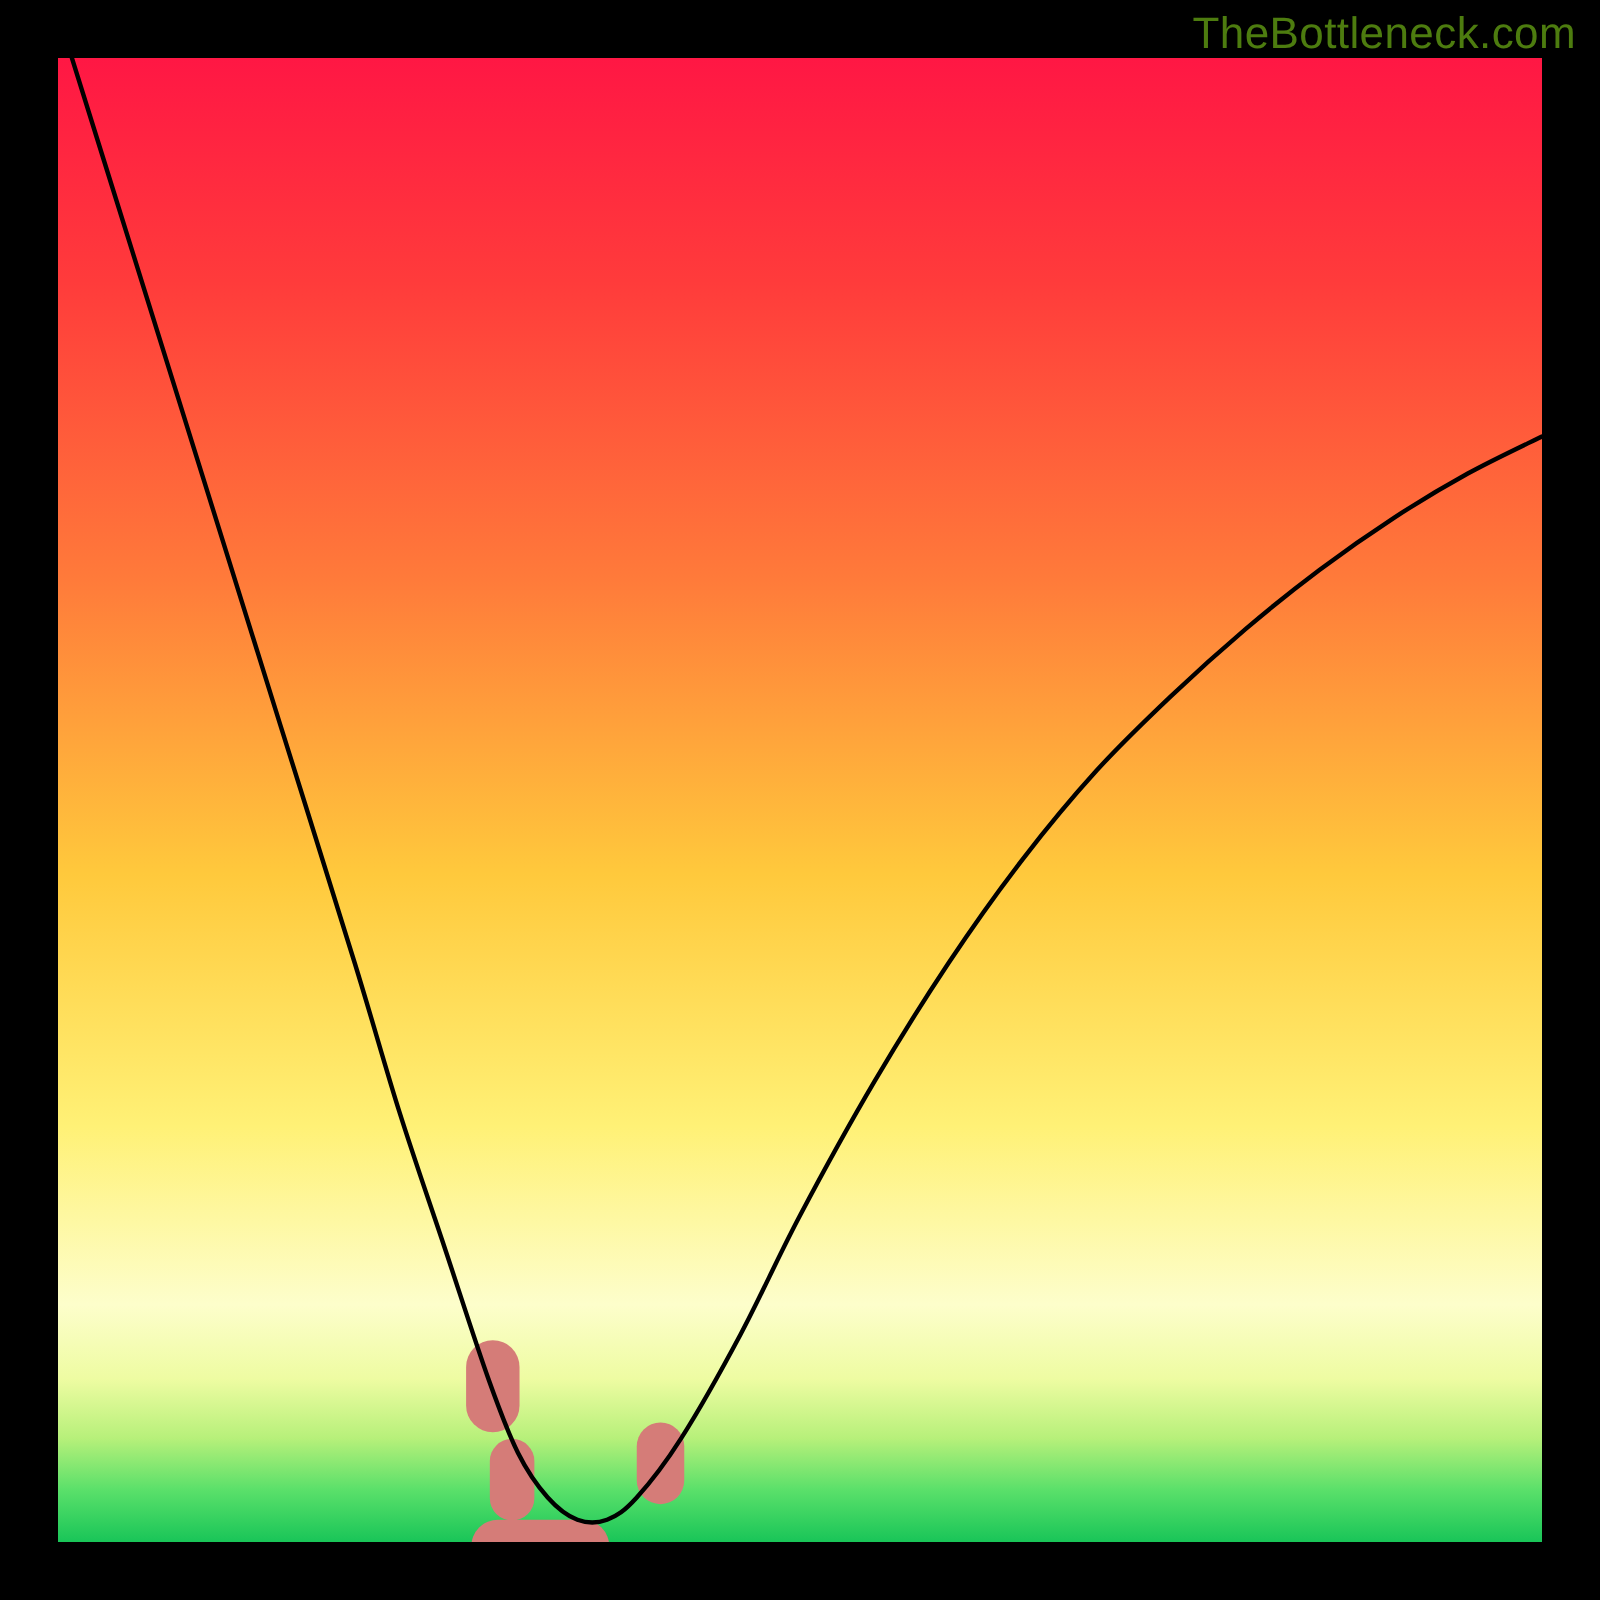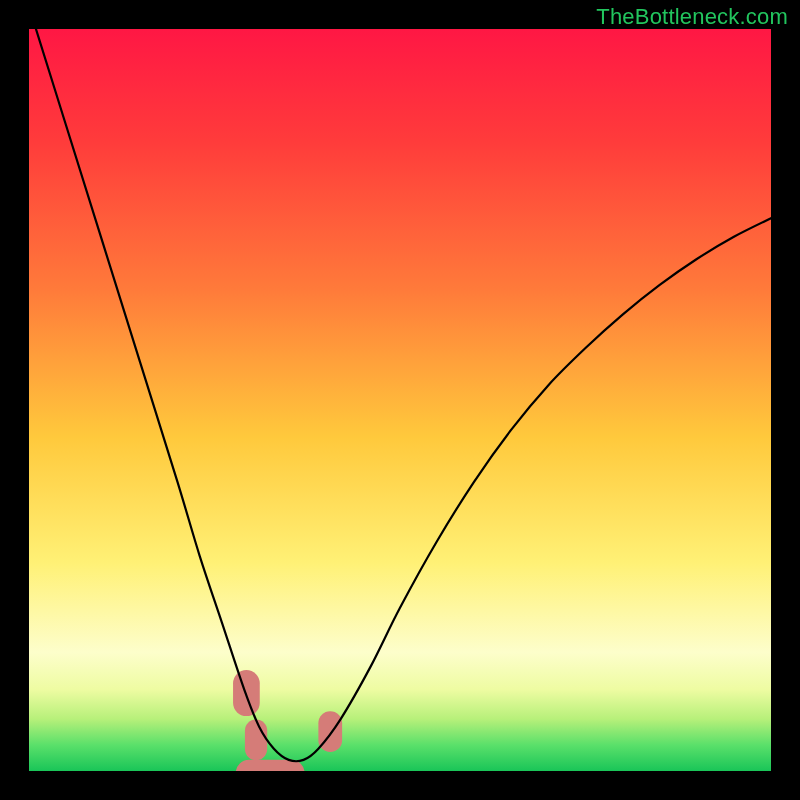--- a/index.html
+++ b/index.html
@@ -24,21 +24,21 @@
     top: 29px;
     left: 29px;
     width: 742px;
     height: 742px;
     overflow: hidden;
   }
   .watermark {
     position: absolute;
     top: 4px;
     right: 12px;
-    color: #22c55e;
+    color: #4d7c0f;
     font-size: 22px;
     font-weight: 400;
     letter-spacing: 0.2px;
   }
   svg { display: block; }
 </style>
 </head>
 <body>
 
 <div class="frame">

